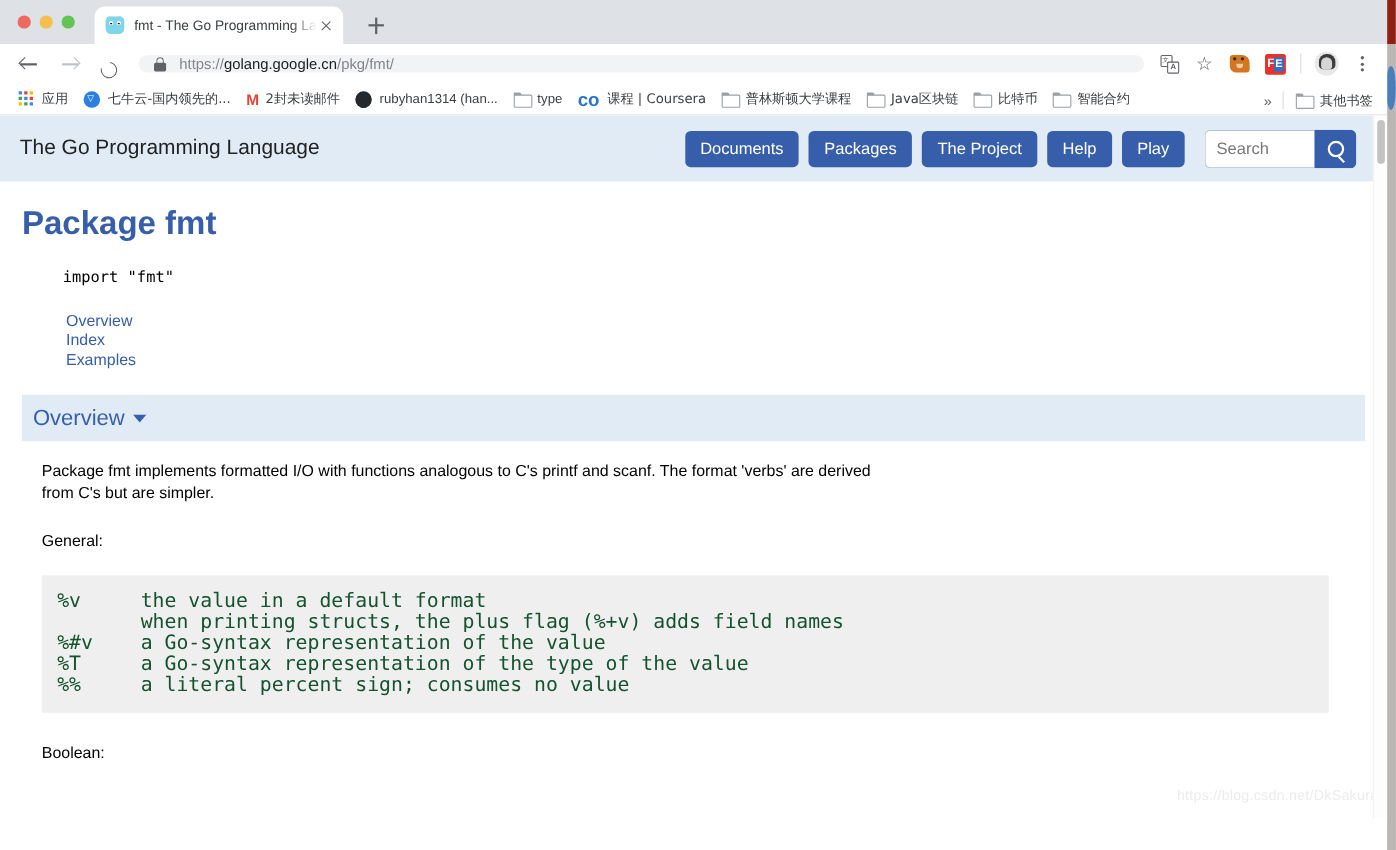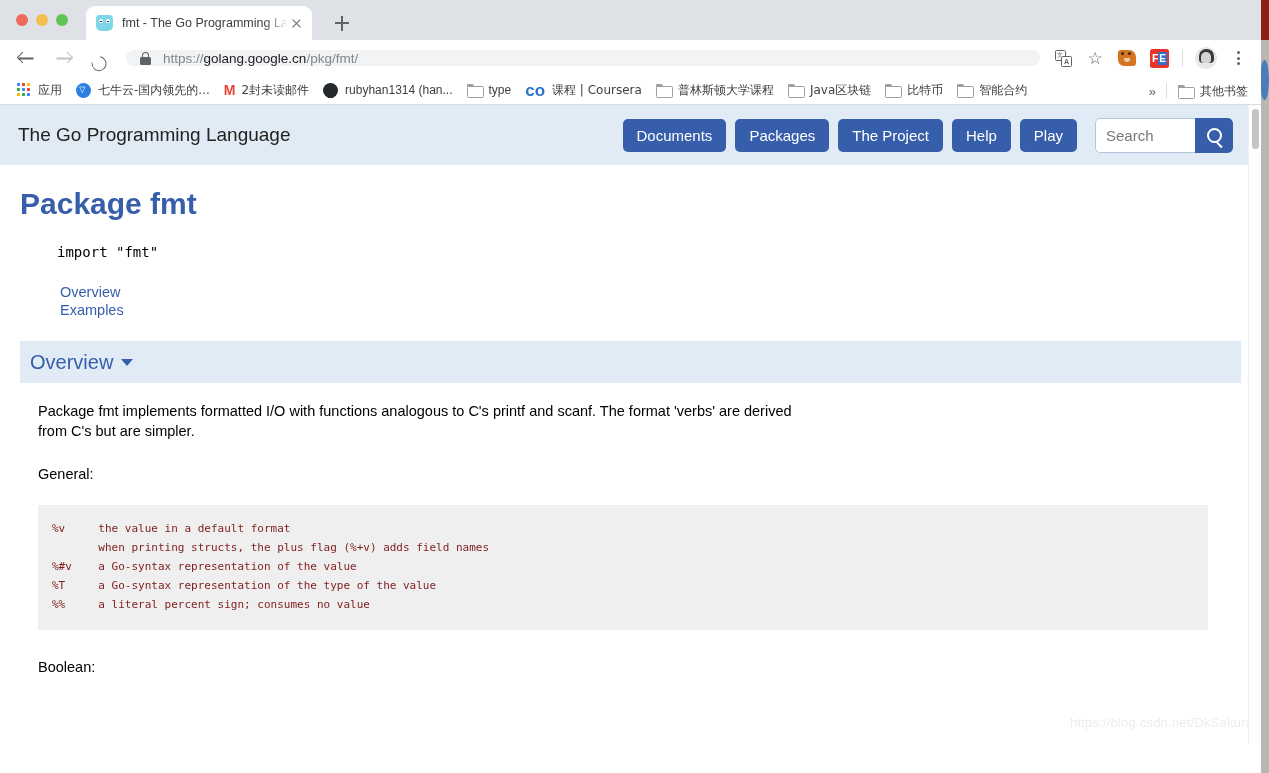--- a/index.html
+++ b/index.html
@@ -186,21 +186,21 @@
 
   .para { font-size:14.5px; color:#000; line-height:20px; padding:18px 0 0 38px; max-width:820px; }
   .h4 { font-size:17px; color:#375eab; font-weight:bold; padding:24px 0 0 22px; line-height:20px; }
   .plain { font-size:14.5px; color:#000; padding:18px 0 0 38px; line-height:18px; }
 
   .codeblock {
     margin:22px 0 0 38px; width:1170px; background:#efefef;
     padding:14px 0 16px 14px;
   }
   .codeblock pre {
-    font-family:"DejaVu Sans Mono", monospace; font-size:11px; color:#7f1d1d;
+    font-family:"DejaVu Sans Mono", monospace; font-size:18px; color:#14532d;
     line-height:19px; white-space:pre;
   }
 
   .watermark {
     position:absolute; right:8px; bottom:14px;
     font-size:13px; color:#ececec; font-family:"Liberation Sans", sans-serif;
     letter-spacing:0.2px;
   }
 
   
@@ -380,20 +380,21 @@
         </div>
       </div>
 
       <div class="content">
         <div class="pkg-title">Package fmt</div>
 
         <div class="import-line">import "fmt"</div>
 
         <div class="jump-links">
           <a href="#">Overview</a>
+          <a href="#">Index</a>
           <a href="#">Examples</a>
         </div>
 
         <div class="section-bar">
           <span class="section-bar-title">Overview</span>
           <span class="caret"></span>
         </div>
 
         <div class="para">Package fmt implements formatted I/O with functions analogous to C's printf and scanf. The format 'verbs' are derived from C's but are simpler.</div>
 

